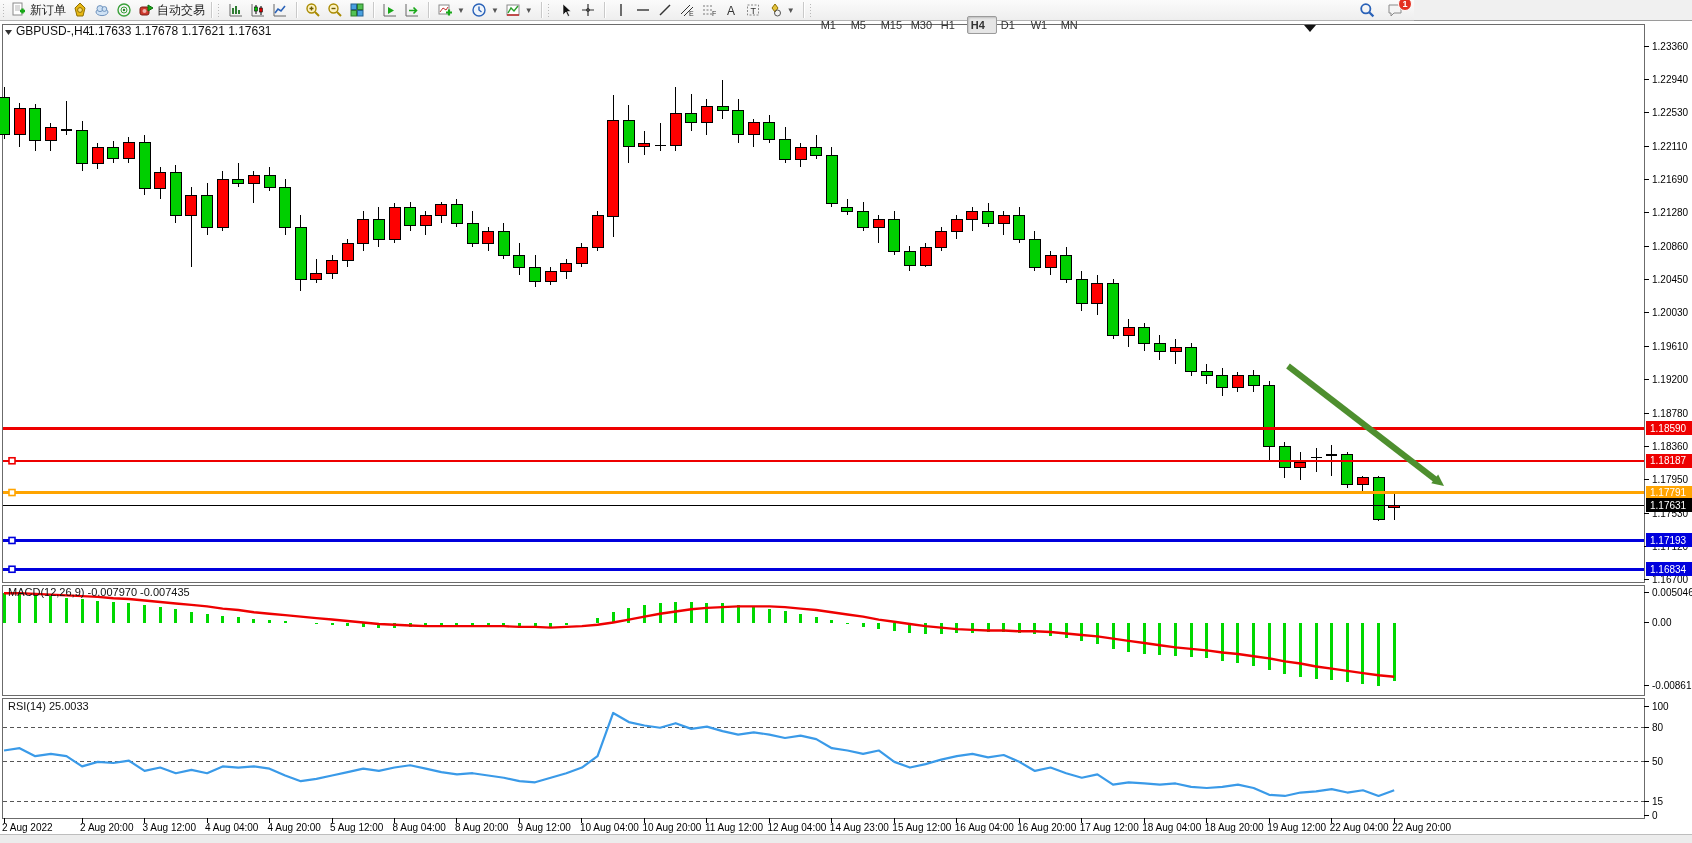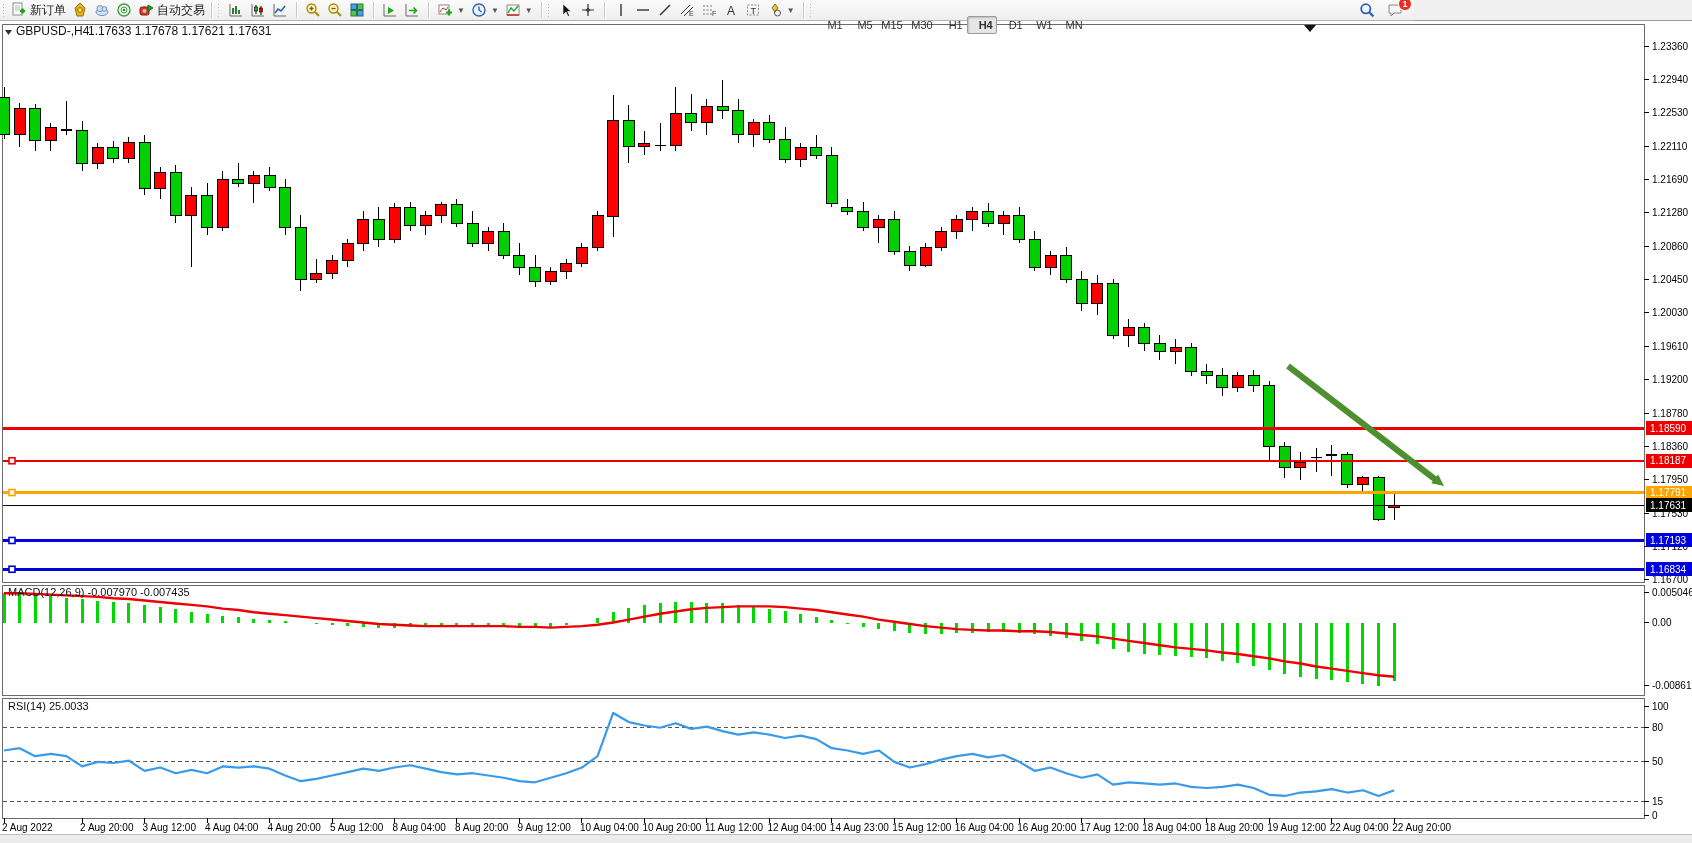--- a/index.html
+++ b/index.html
@@ -17,21 +17,21 @@
   }
   .tb-group{display:flex;align-items:center;height:20px;padding:0 2px;}
   .tb-sep{width:1px;height:16px;background:#c9c9c9;margin:0 3px;box-shadow:1px 0 0 #fff;}
   .tb-grip{width:4px;height:14px;margin:0 2px;
     background-image:radial-gradient(circle,#b9b9b9 35%,transparent 40%);
     background-size:3px 3px;}
   .tb-btn{display:flex;align-items:center;gap:3px;padding:1px 3px;border-radius:2px;cursor:default;}
   .tb-btn .dd{font-size:8px;color:#555;margin-left:1px;}
   .tb-btn svg{display:block;}
   .tf-btn{
-    min-width:22px;text-align:right;font-size:11px;color:#333;
+    min-width:22px;text-align:left;font-size:11px;color:#333;
     padding:2px 3px;border:1px solid transparent;border-radius:2px;line-height:12px;margin-top:30px;
   }
   .tf-btn.active{background:#e6e6e6;border:1px solid #9b9b9b;box-shadow:inset 1px 1px 2px rgba(0,0,0,.18);font-weight:bold;}
   .tb-right{margin-left:auto;display:flex;align-items:center;gap:6px;padding-right:8px;}
   .chat-wrap{position:relative;}
   .badge{
     position:absolute;top:-4px;right:-6px;background:#e33022;color:#fff;
     font-size:9px;font-weight:bold;border-radius:50%;width:12px;height:12px;
     display:flex;align-items:center;justify-content:center;border:1px solid #fff;
   }

